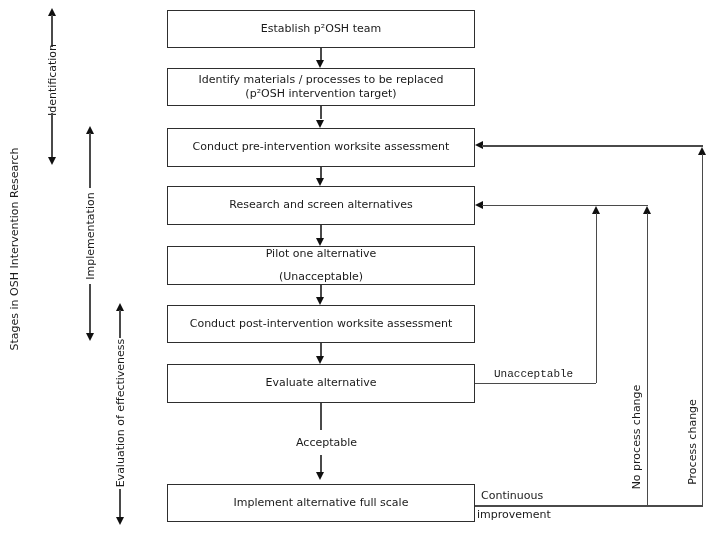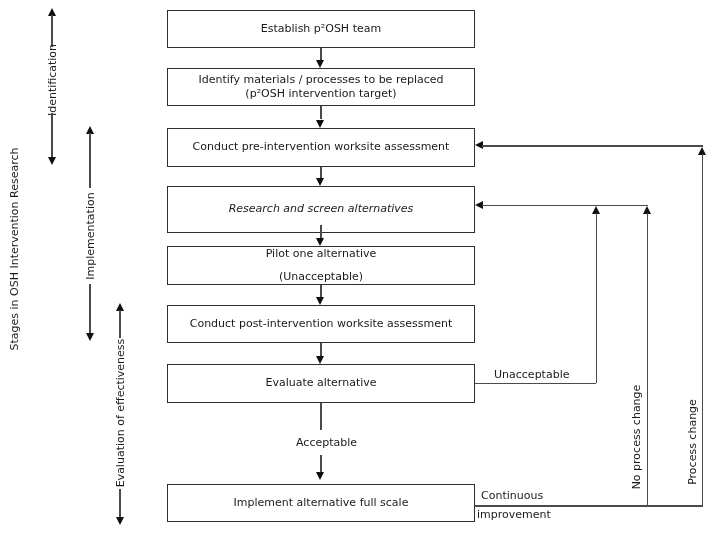--- a/index.html
+++ b/index.html
@@ -75,21 +75,21 @@
 
   </div>
   <div class="box" style="top:68px;  height:38px;">
     <span>Identify materials / processes to be replaced</span>
     <span>(p²OSH intervention target)</span>
   </div>
   <div class="box" style="top:128px; height:39px;justify-content:center;">
     <span>Conduct pre-intervention worksite assessment</span>
 
   </div>
-  <div class="box" style="top:186px; height:47px;font-style:italic;">
+  <div class="box" style="top:186px; height:39px;">
     <span>Research and screen alternatives</span>
   </div>
   <div class="box" style="top:246px; height:39px;justify-content:space-between;">
     <span>Pilot one alternative</span>
     <span>(Unacceptable)</span>
   </div>
   <div class="box" style="top:305px; height:38px;">
     <span>Conduct post-intervention worksite assessment</span>
 
   </div>
@@ -130,21 +130,21 @@
   <div class="arr up" style="left:697.5px; top:146.5px;"></div>
   <div class="vseg" style="left:701.5px; top:154px; height:352px;"></div>
   <div class="vtext" style="left:692px; top:442px;">Process change</div>
 
   <div class="arr left" style="left:475px; top:201px;"></div>
   <div class="hseg" style="left:482px; top:204.5px; width:166px;"></div>
 
   <div class="arr up" style="left:591.5px; top:206px;"></div>
   <div class="vseg" style="left:595.5px; top:213px; height:170px;"></div>
   <div class="hseg" style="left:475px; top:382.5px; width:121px;"></div>
-  <div class="lbl" style="left:494px; top:368px;">Unacceptable</div>
+  <div class="lbl" style="left:494px; top:368px;font-family:Liberation Mono, monospace;">Unacceptable</div>
 
   <div class="arr up" style="left:642.5px; top:206px;"></div>
   <div class="vseg" style="left:646.5px; top:213px; height:293px;"></div>
   <div class="vtext" style="left:636px; top:437px;">No process change</div>
 
   <div class="hseg" style="left:475px; top:505px; width:228px;"></div>
   <div class="lbl" style="left:481px; top:489px;">Continuous</div>
   <div class="lbl" style="left:477px; top:508px;">improvement</div>
 
 </div>

